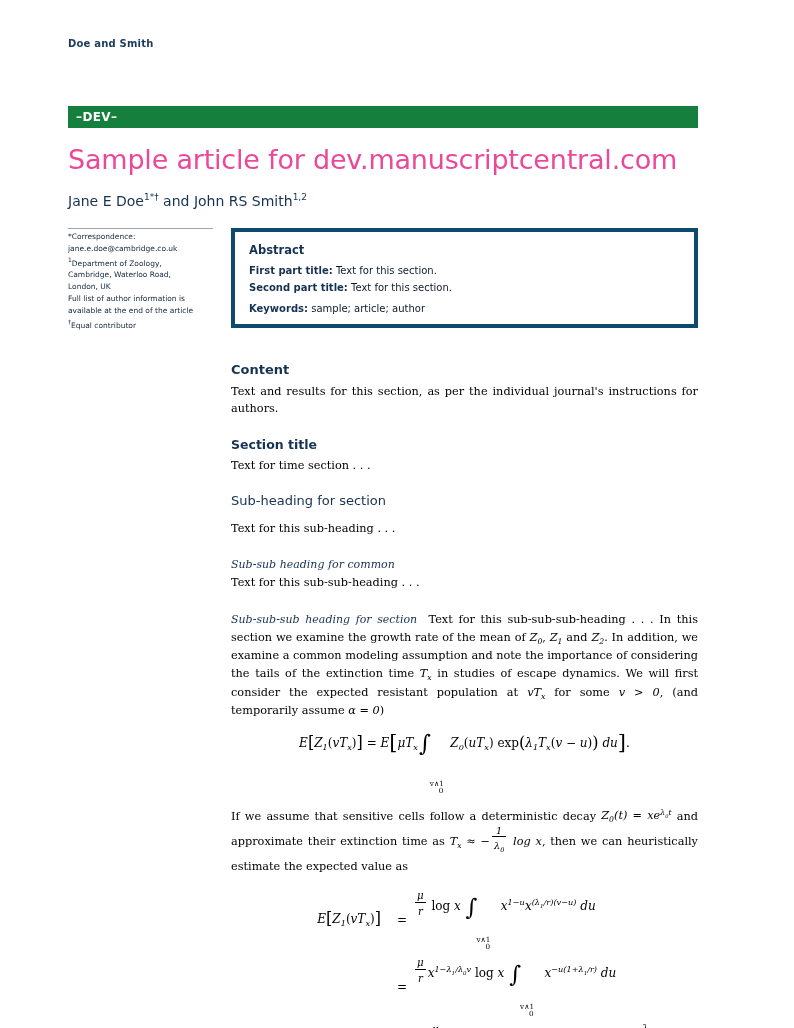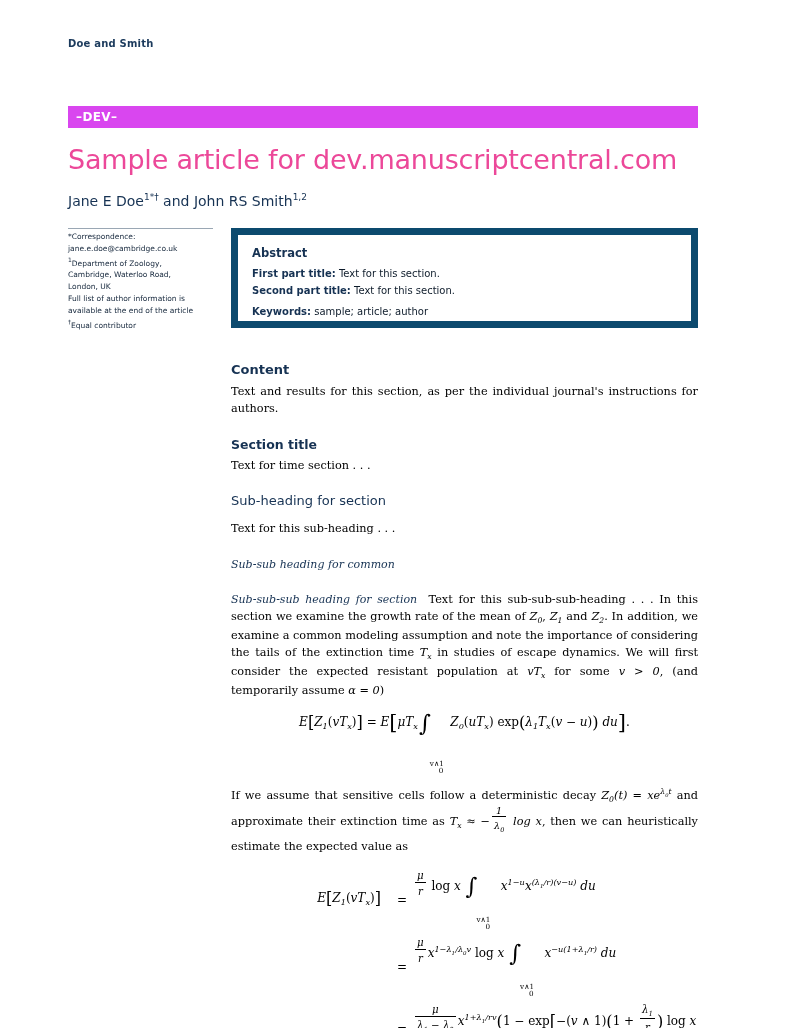--- a/index.html
+++ b/index.html
@@ -34,21 +34,21 @@
     color: #1b3a5c;
   }
 
   
   .devbar {
     position: absolute;
     left: 68px;
     top: 106px;
     width: 630px;
     height: 22px;
-    background: #d946ef;
+    background: #15803d;
   }
   .devbar span {
     position: absolute;
     left: 8px;
     top: 4px;
     color: #ffffff;
     font-family: "DejaVu Sans", sans-serif;
     font-size: 12px;
     font-weight: bold;
     letter-spacing: 0.4px;
@@ -102,21 +102,21 @@
   .marginnotes .blk { margin-bottom: 1px; }
   .marginnotes sup { font-size: 6px; vertical-align: super; }
 
   
   .abstractbox {
     position: absolute;
     left: 231px;
     top: 228px;
     width: 467px;
     height: 100px;
-    border: 7px solid #0c4a6e;
+    border: 4px solid #0c4a6e;
     box-sizing: border-box;
   }
   .abstractbox .inner { padding: 11px 14px 0 14px; }
   .abstractbox .ab-title {
     font-family: "DejaVu Sans", sans-serif;
     font-size: 11.5px;
     font-weight: bold;
     color: #163253;
     margin-bottom: 8px;
   }
@@ -333,20 +333,21 @@
     <div class="h1">Content</div>
     <p class="txt">Text and results for this section, as per the individual journal's instructions for authors.</p>
 
     <div class="h2">Section title</div>
     <p class="txt">Text for time section . . .</p>
 
     <div class="h3">Sub-heading for section</div>
     <p class="txt">Text for this sub-heading . . .</p>
 
     <div class="h4">Sub-sub heading for common</div>
+    <p class="txt">Text for this sub-sub-heading . . .</p>
 
     <p class="txt" style="margin-top:20px;">
       <span class="h5run">Sub-sub-sub heading for section</span>&nbsp;&nbsp;<span>Text for this sub-sub-sub-heading . . . In this section we examine the growth rate of the mean of </span><span class="mathit">Z<sub class="m">0</sub></span>, <span class="mathit">Z<sub class="m">1</sub></span> and <span class="mathit">Z<sub class="m">2</sub></span><span>. In addition, we examine a common modeling assumption and note the importance of considering the tails of the extinction time </span><span class="mathit">T<sub class="m">x</sub></span><span> in studies of escape dynamics. We will first consider the expected resistant population at </span><span class="mathit">vT<sub class="m">x</sub></span><span> for some </span><span class="mathit">v &gt; 0</span><span>, (and temporarily assume </span><span class="mathit">α = 0</span><span>)</span>
     </p>
 
     <div class="eq">
       <span class="mathit">E</span><span class="brkS">[</span><span class="mathit">Z<sub class="m">1</sub></span>(<span class="mathit">vT<sub class="m">x</sub></span>)<span class="brkS">]</span> = <span class="mathit">E</span><span class="brk">[</span><span class="mathit">μT<sub class="m">x</sub></span><span class="bigint">∫</span><span class="limsup">v∧1</span><span class="limsub">0</span><span class="mathit">Z<sub class="m">0</sub></span>(<span class="mathit">uT<sub class="m">x</sub></span>) exp<span class="brkS">(</span><span class="mathit">λ<sub class="m">1</sub>T<sub class="m">x</sub></span>(<span class="mathit">v</span> − <span class="mathit">u</span>)<span class="brkS">)</span> <span class="mathit">du</span><span class="brk">]</span>.
     </div>
 
     <p class="txt" style="margin-top:14px;">

